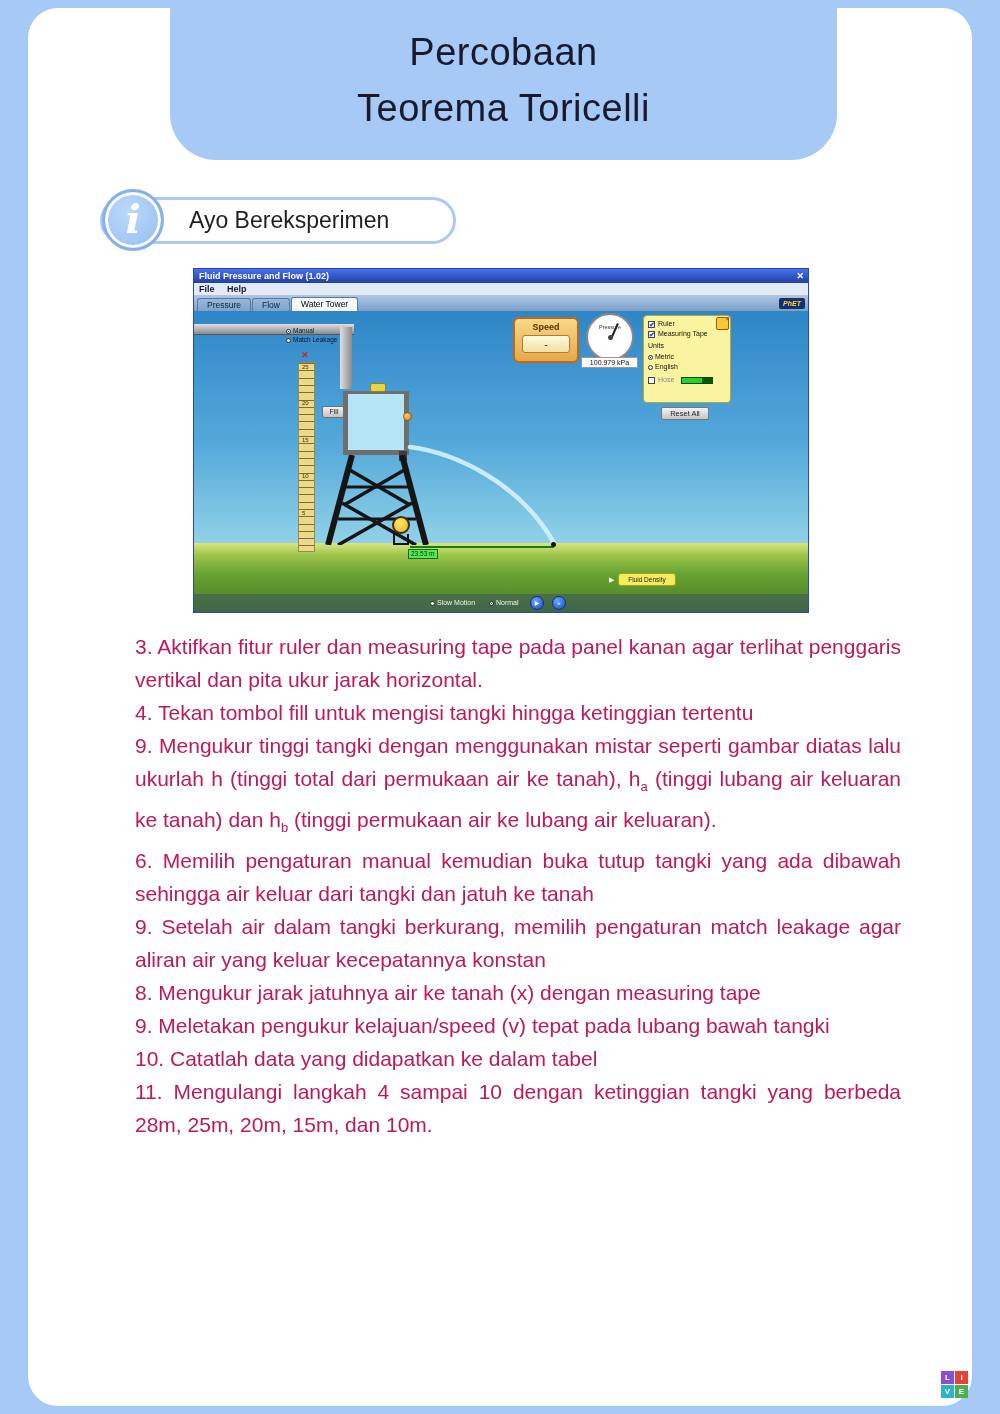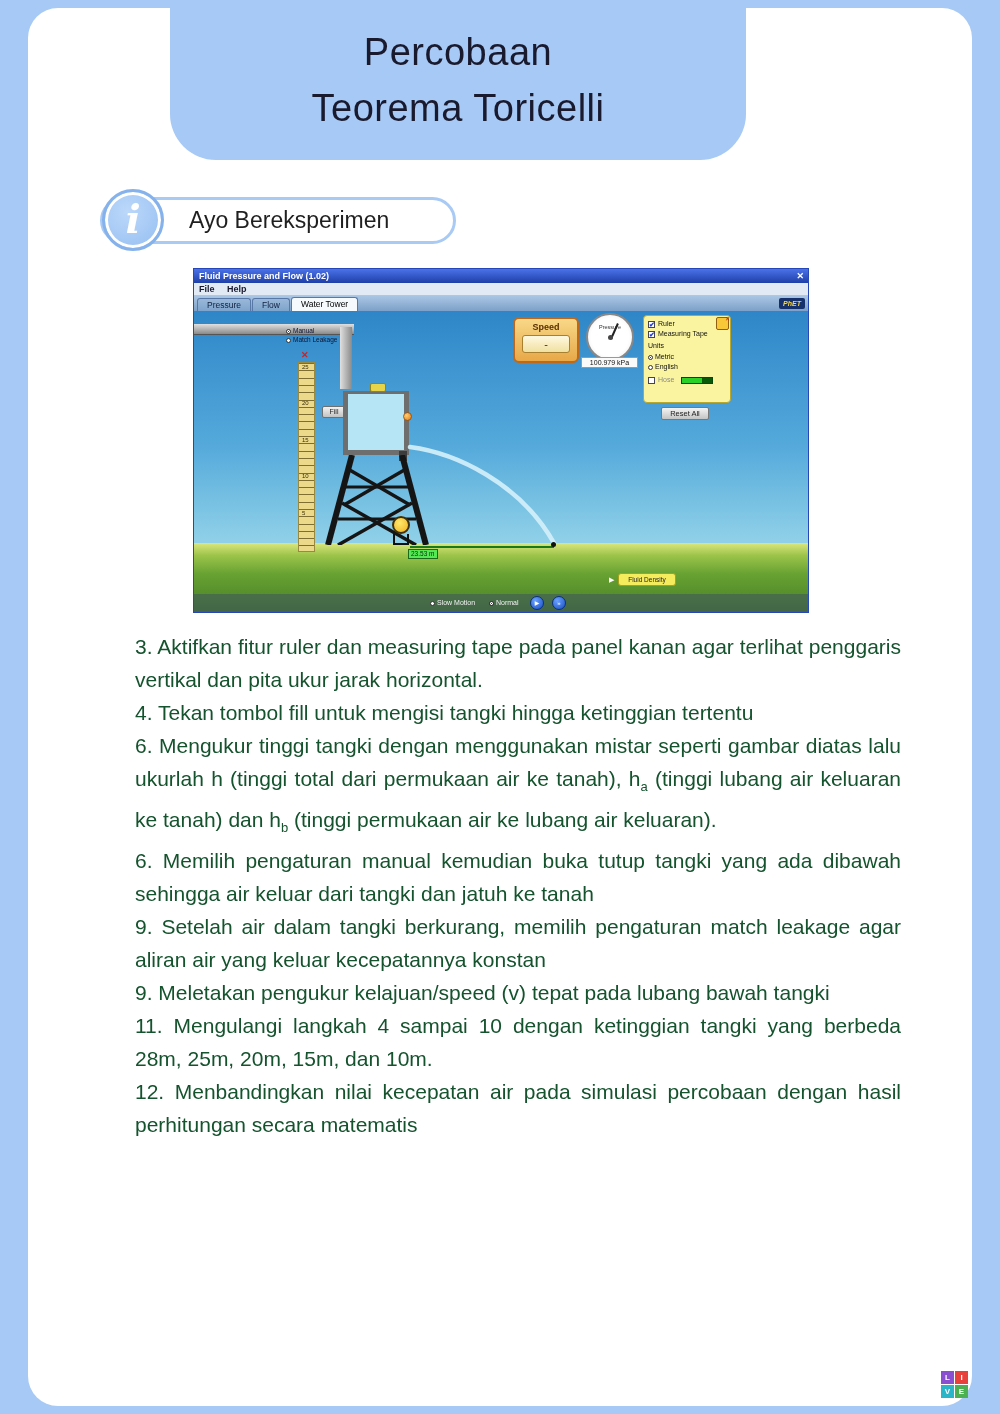--- a/index.html
+++ b/index.html
@@ -1,21 +1,21 @@
 <!DOCTYPE html>
 <html><head>
 <meta charset="utf-8">
 <style>
   * { margin:0; padding:0; box-sizing:border-box; }
   body { font-family:"Liberation Sans", sans-serif; background:#a7c9f5; }
   .page { position:relative; width:1000px; height:1414px; background:#a7c9f5; overflow:hidden; }
   .card { position:absolute; left:28px; top:8px; width:944px; height:1398px; background:#ffffff; border-radius:30px; }
 
   
-  .header { position:absolute; left:170px; top:0; width:576px; height:160px; background:#a7c9f5; border-radius:0 0 46px 46px; text-align:center; padding-top:24px; z-index:3; }
+  .header { position:absolute; left:170px; top:0; width:667px; height:160px; background:#a7c9f5; border-radius:0 0 46px 46px; text-align:center; padding-top:24px; z-index:3; }
   .header .t1, .header .t2 { font-size:38px; font-weight:500; color:#191a2e; line-height:56px; letter-spacing:0.5px; }
 
   
   .info-pill { position:absolute; left:100px; top:197px; width:356px; height:47px; border:3px solid #a9caf4; border-radius:26px; background:#fff; z-index:2; }
   .info-pill .label { position:absolute; left:86px; top:0; height:41px; line-height:41px; font-size:23px; color:#1f1f1f; }
   .info-icon { position:absolute; left:102px; top:189px; width:62px; height:62px; border-radius:50%;
     background:radial-gradient(circle at 40% 35%, #bcd8fa, #93bdf1); border:3px solid #86b2ec;
     box-shadow: inset 0 0 0 3px #ffffff; z-index:4; text-align:center; }
   .info-icon .glyph { font-family:"DejaVu Serif", serif; font-style:italic; font-weight:bold; font-size:40px; color:#ffffff; line-height:54px; }
 
@@ -96,21 +96,21 @@
   .fluid-btn { position:absolute; left:424px; top:262px; width:58px; height:13px; background:#f4ec5c; border:1px solid #a8a018; border-radius:3px; font-size:6.5px; line-height:11px; text-align:center; color:#222; }
   .fluid-arrow { position:absolute; left:415px; top:264px; color:#fff; font-size:7px; line-height:9px; }
 
   
   .strip { position:absolute; left:0; top:283px; width:614px; height:18px; background:rgba(62,84,96,0.55); color:#f2f2f2; font-size:7px; }
   .strip .opt { position:absolute; top:5px; line-height:8px; }
   .pbtn { position:absolute; top:2px; width:14px; height:14px; border-radius:50%; background:radial-gradient(circle at 35% 30%, #6aa0ff, #1a50c0); border:1px solid #0a3080; color:#fff; font-size:6px; line-height:13px; text-align:center; }
 
   
   .instructions { position:absolute; left:135px; top:630px; width:766px; z-index:2; }
-  .instructions p { font-size:21px; line-height:33px; text-align:justify; color:#14532d; }
+  .instructions p { font-size:21px; line-height:33px; text-align:justify; color:#be185d; }
   .instructions sub { font-size:13px; }
 
   
   .footer { position:absolute; right:32px; bottom:16px; display:flex; align-items:center; gap:6px; z-index:3; }
   .lw-logo { display:grid; grid-template-columns:13px 13px; grid-template-rows:13px 13px; gap:1px; }
   .lw-logo div { color:#fff; font-size:8px; font-weight:bold; text-align:center; line-height:13px; }
   .sq-l { background:#8a4fd0; } .sq-i { background:#e8413c; } .sq-v { background:#2bb5c8; } .sq-e { background:#4caf50; }
   .brand { font-size:30px; font-weight:bold; color:#3f4f6b; letter-spacing:-0.5px; }
 </style>
 </head>
@@ -249,26 +249,27 @@
         </div>
         <div class="pbtn" style="left:336px">▶</div>
         <div class="pbtn" style="left:358px">»</div>
       </div>
     </div>
   </div>
 
   <div class="instructions">
     <p>3. Aktifkan fitur ruler dan measuring tape pada panel kanan agar terlihat penggaris vertikal dan pita ukur jarak horizontal.</p>
     <p>4. Tekan tombol fill untuk mengisi tangki hingga ketinggian tertentu</p>
-    <p><span>6. Mengukur tinggi tangki dengan menggunakan mistar seperti gambar diatas  lalu ukurlah h  (tinggi total dari permukaan air ke tanah), h</span><sub>a</sub><span> (tinggi lubang air keluaran ke tanah) dan h</span><sub>b</sub><span> (tinggi permukaan air ke lubang air keluaran).</span></p>
+    <p><span>9. Mengukur tinggi tangki dengan menggunakan mistar seperti gambar diatas  lalu ukurlah h  (tinggi total dari permukaan air ke tanah), h</span><sub>a</sub><span> (tinggi lubang air keluaran ke tanah) dan h</span><sub>b</sub><span> (tinggi permukaan air ke lubang air keluaran).</span></p>
     <p>6. Memilih pengaturan manual kemudian buka tutup tangki yang ada dibawah sehingga air keluar dari tangki dan jatuh ke tanah</p>
     <p>9. Setelah air dalam tangki berkurang, memilih pengaturan match leakage agar aliran air yang keluar kecepatannya konstan</p>
+    <p>8. Mengukur jarak jatuhnya air ke tanah (x) dengan measuring tape</p>
     <p>9. Meletakan pengukur kelajuan/speed (v) tepat pada lubang bawah tangki</p>
+    <p>10. Catatlah data yang didapatkan ke dalam tabel</p>
     <p>11. Mengulangi langkah 4 sampai 10 dengan ketinggian tangki yang berbeda 28m, 25m, 20m, 15m, dan 10m.</p>
-    <p>12. Menbandingkan nilai kecepatan  air pada simulasi percobaan dengan hasil perhitungan secara matematis</p>
   </div>
 
   <div class="footer">
     <div class="lw-logo">
       <div class="sq-l">L</div>
       <div class="sq-i">I</div>
       <div class="sq-v">V</div>
       <div class="sq-e">E</div>
     </div>
   </div>

